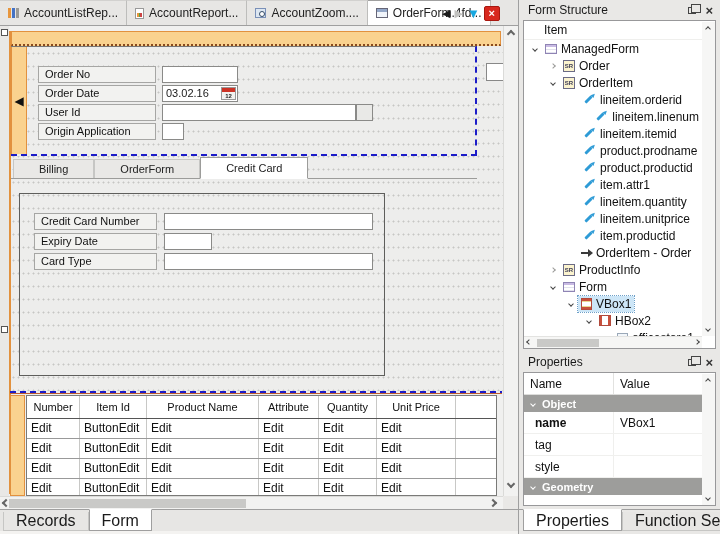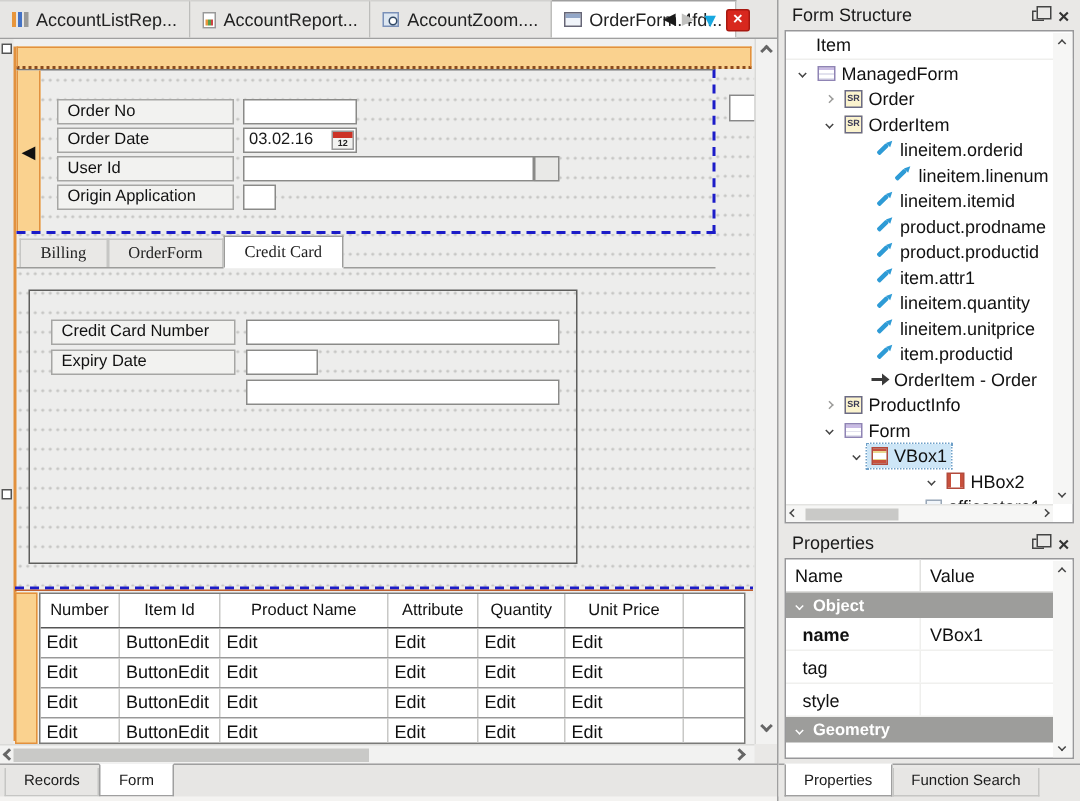--- a/index.html
+++ b/index.html
@@ -53,22 +53,22 @@
   .fld-input { position:absolute; left:151px; height:17px; background:#fff; border:1px solid #8A8A88;
                font-size:11px; line-height:15px; padding-left:3px; }
   .cal-btn { position:absolute; right:1px; top:1px; width:15px; height:13px; background:#F2F2F0;
              border:1px solid #999; font-size:6px; font-weight:bold; color:#222; text-align:center; line-height:8px; }
   .cal-btn::before { content:''; display:block; height:4px; background:#CC3326; }
   .be-btn { position:absolute; left:345px; width:17px; height:17px; background:#E9E9E7; border:1px solid #8A8A88; }
   .mini-box { position:absolute; left:486px; top:37px; width:18px; height:18px; background:#fff; border:1px solid #888; }
 
   .pay-tabs { position:absolute; left:11px; top:131px; width:466px; height:22px; border-bottom:1px solid #9C9C9A;
               display:flex; align-items:flex-end; padding-left:2px; }
-  .pay-tab { height:19px; line-height:18px; padding:0 13px; font-size:11px; color:#222;
-             border:1px solid #C6C6C4; border-bottom:none; background:#E9E8E6;font-family:Liberation Serif, serif; }
+  .pay-tab { height:19px; line-height:18px; padding:0 25px; font-size:11px; color:#222;
+             border:1px solid #C6C6C4; border-bottom:none; background:#E9E8E6; }
   .pay-tab.active { height:22px; line-height:21px; background:#fff; border:1px solid #9C9C9A;
                     border-bottom:1px solid #fff; margin-bottom:-1px; }
 
   .cc-group { position:absolute; left:19px; top:167px; width:366px; height:183px; border:1px solid #5E5E5C; }
   .cc-label { position:absolute; left:14px; width:123px; height:17px; background:#F2F2F0; border:1px solid #A6A6A4;
               font-size:11px; line-height:15px; padding-left:6px; color:#111; white-space:nowrap; }
   .cc-input { position:absolute; left:144px; height:17px; background:#fff; border:1px solid #8A8A88; }
 
   .dash-line { position:absolute; left:10px; top:365px; width:492px; height:3px;
                background:repeating-linear-gradient(90deg,#1C1CC8 0 6px,#EDEDEC 6px 10px);
@@ -96,21 +96,21 @@
   .v-sb .sb-up { position:absolute; left:4px; top:5px; }
   .v-sb .sb-down { position:absolute; left:4px; top:455px; }
   .h-sb { position:absolute; left:0; top:496px; width:503px; height:13px; background:#F2F2F1; border-top:1px solid #DADAD8; }
   .h-sb .sb-left { position:absolute; left:3px; top:3px; }
   .h-sb .sb-right { position:absolute; left:490px; top:3px; }
   .h-thumb { position:absolute; left:9px; top:2px; width:237px; height:9px; background:#C9C9C7; }
 
   
   .bottom-tabbar { position:absolute; left:0; top:509px; width:518px; height:22px; background:#E7E6E4;
                    border-top:1px solid #9F9F9F; display:flex; padding-left:3px; }
-  .b-tab { margin-top:2px; height:19px; line-height:18px; padding:0 12px; font-size:10px; color:#1a1a1a;
+  .b-tab { margin-top:2px; height:19px; line-height:18px; padding:0 12px; font-size:16px; color:#1a1a1a;
            background:#E7E6E4; border:1px solid #C6C6C4; border-top:none; white-space:nowrap; }
   .b-tab.active { margin-top:-1px; height:22px; line-height:21px; background:#fff; border:1px solid #9F9F9F;
                   border-top:1px solid #fff; }
   .status { position:absolute; left:0; top:531px; width:720px; height:3px; background:#F4F3F1; }
 
   
   .side { position:absolute; left:518px; top:0; width:202px; height:534px; background:#E9E8E6;
           border-left:1px solid #9F9F9F; }
   .p-head { position:absolute; left:0; width:201px; height:20px; display:flex; align-items:center;
             padding:0 7px 0 9px; font-size:12px; color:#1a1a1a; }
@@ -225,20 +225,21 @@
           <div class="pay-tab">Billing</div>
           <div class="pay-tab">OrderForm</div>
           <div class="pay-tab active">Credit Card</div>
         </div>
 
       <div class="cc-group" id="cc-fields">
           <div class="cc-label" style="top: 19px;">Credit Card Number</div>
           <div class="cc-input" style="top: 19px; width: 209px;"></div>
           <div class="cc-label" style="top: 39px;">Expiry Date</div>
           <div class="cc-input" style="top: 39px; width: 48px;"></div>
+          <div class="cc-label" style="top: 59px;">Card Type</div>
           <div class="cc-input" style="top: 59px; width: 209px;"></div>
         </div>
 
       <div class="dash-line"></div>
       <div class="tbl-strip"></div>
       <div class="items-table">
         <div class="t-head" id="tbl-head">
             <div class="t-hcell" style="width: 53px;">Number</div>
             <div class="t-hcell" style="width: 67px;">Item Id</div>
             <div class="t-hcell" style="width: 112px;">Product Name</div>
@@ -436,21 +437,21 @@
           </div>
           <div class="t-node" style="padding-left: 40px;">
             <span class="t-exp">
               <span class="chev sm down dark"></span>
             </span>
             <span class="node-core sel">
               <span class="ico-vbox"></span>
               <span class="t-label">VBox1</span>
             </span>
           </div>
-          <div class="t-node" style="padding-left: 90px;">
+          <div class="t-node" style="padding-left: 58px;">
             <span class="t-exp">
               <span class="chev sm down dark"></span>
             </span>
             <span class="node-core">
               <span class="ico-hbox"></span>
               <span class="t-label">HBox2</span>
             </span>
           </div>
           <div class="t-node" style="padding-left: 76px;">
             <span class="t-exp">

